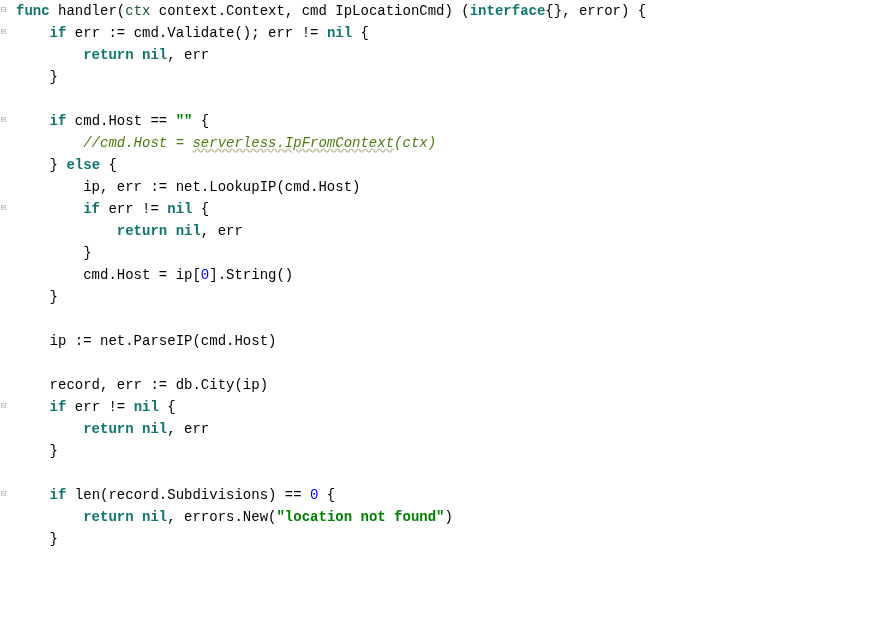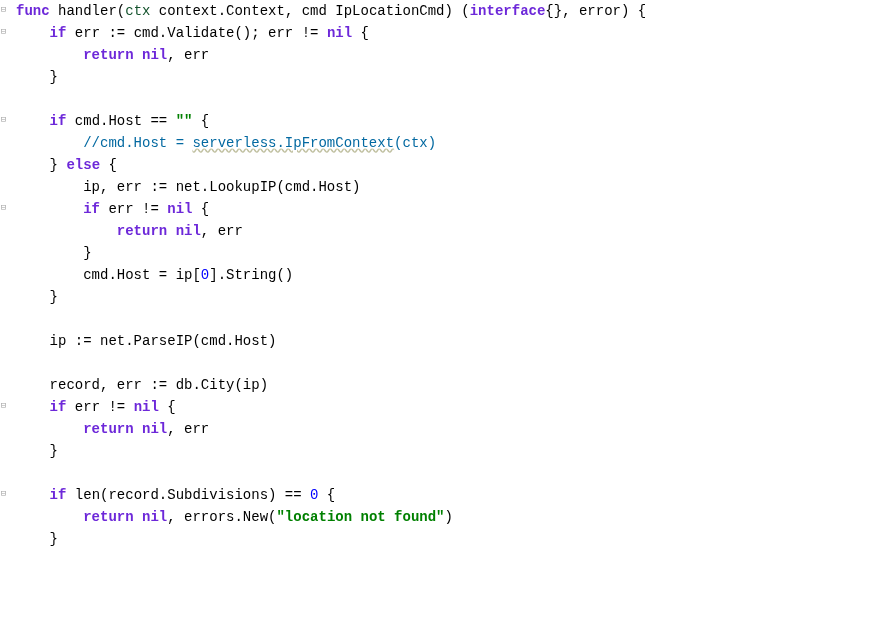--- a/index.html
+++ b/index.html
@@ -29,23 +29,23 @@
     color: #a0a0a0;
     font-size: 9px;
     line-height: 9px;
     text-align: center;
     user-select: none;
   }
   .code {
     padding-left: 10px;
     white-space: pre;
   }
-  .kw { color: #6d28d9; font-weight: bold; margin-top: 24px; }
+  .kw { color: #0f766e; font-weight: bold; margin-top: 24px; }
   .str { color: #008000; font-weight: bold; }
-  .cmt { color: #0369a1; }
+  .cmt { color: #4d7c0f; font-style: italic; }
   .num { color: #0000ff; }
   .dim { color: #14532d; }
   .wavy {
     text-decoration: underline wavy #c0c0a0;
   }
   .line { display: block; }
 </style>
 </head>
 <body>
 

